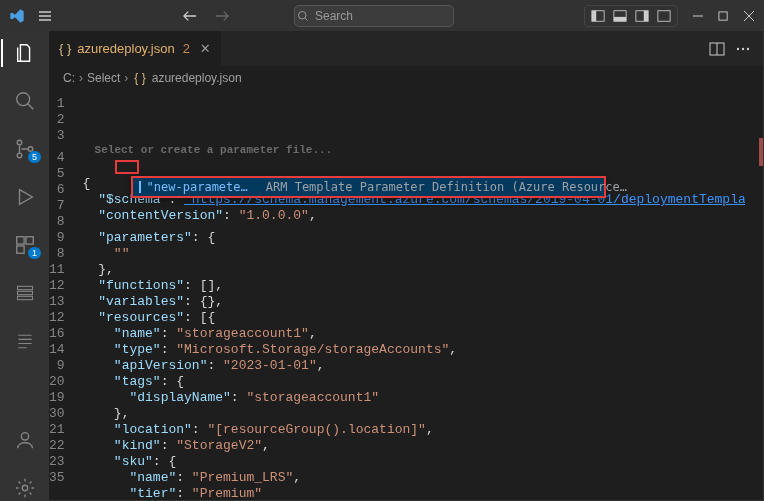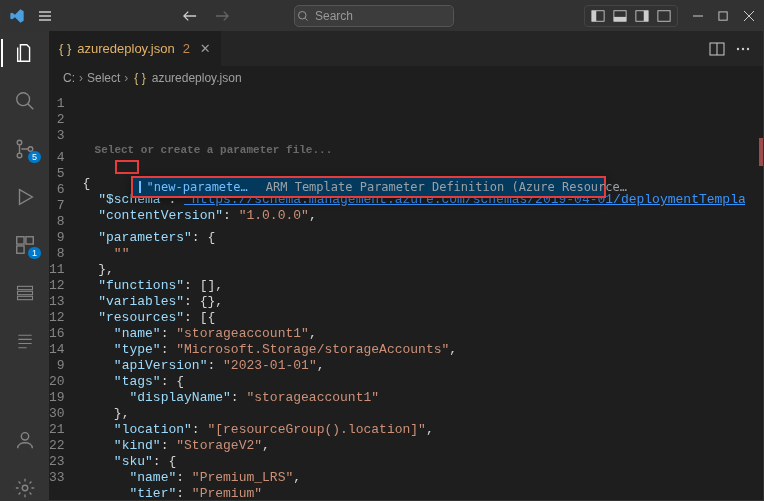--- a/index.html
+++ b/index.html
@@ -246,21 +246,21 @@
             <div class="ln">12</div>
             <div class="ln">16</div>
             <div class="ln">14</div>
             <div class="ln">9</div>
             <div class="ln">20</div>
             <div class="ln">19</div>
             <div class="ln">30</div>
             <div class="ln">21</div>
             <div class="ln">22</div>
             <div class="ln">23</div>
-            <div class="ln">33</div>
+            <div class="ln">35</div>
           </div>
         <div class="code" id="code">
           <div class="line5bg"></div>
           <div class="cursor-mark"></div>
           <div class="suggest-box">
             <span class="sq"></span>
             <span class="label">"new-paramete…</span>
             <span class="desc">ARM Template Parameter Definition (Azure Resource…</span>
           </div>
         <div class="line"><span class="k-pun">{</span></div><div class="line">  <span class="k-key">"$schema"</span><span class="k-pun">: </span><span class="k-url">"https://schema.management.azure.com/schemas/2019-04-01/deploymentTemplate.json#"</span></div><div class="line">  <span class="k-key">"contentVersion"</span><span class="k-pun">: </span><span class="k-str">"1.0.0.0"</span><span class="k-pun">,</span></div><div class="ghost" style="position: absolute; left: 20px; top: 52px;">Select or create a parameter file...</div><div style="height: 6px;"></div><div class="line">  <span class="k-key">"parameters"</span><span class="k-pun">: {</span></div><div class="line">    <span class="k-str">""</span></div><div class="line">  <span class="k-pun">},</span></div><div class="line">  <span class="k-key">"functions"</span><span class="k-pun">: [],</span></div><div class="line">  <span class="k-key">"variables"</span><span class="k-pun">: {},</span></div><div class="line">  <span class="k-key">"resources"</span><span class="k-pun">: [{</span></div><div class="line">    <span class="k-key">"name"</span><span class="k-pun">: </span><span class="k-str">"storageaccount1"</span><span class="k-pun">,</span></div><div class="line">    <span class="k-key">"type"</span><span class="k-pun">: </span><span class="k-str">"Microsoft.Storage/storageAccounts"</span><span class="k-pun">,</span></div><div class="line">    <span class="k-key">"apiVersion"</span><span class="k-pun">: </span><span class="k-str">"2023-01-01"</span><span class="k-pun">,</span></div><div class="line">    <span class="k-key">"tags"</span><span class="k-pun">: {</span></div><div class="line">      <span class="k-key">"displayName"</span><span class="k-pun">: </span><span class="k-str">"storageaccount1"</span><span class="k-pun"></span></div><div class="line">    <span class="k-pun">},</span></div><div class="line">    <span class="k-key">"location"</span><span class="k-pun">: </span><span class="k-str">"[resourceGroup().location]"</span><span class="k-pun">,</span></div><div class="line">    <span class="k-key">"kind"</span><span class="k-pun">: </span><span class="k-str">"StorageV2"</span><span class="k-pun">,</span></div><div class="line">    <span class="k-key">"sku"</span><span class="k-pun">: {</span></div><div class="line">      <span class="k-key">"name"</span><span class="k-pun">: </span><span class="k-str">"Premium_LRS"</span><span class="k-pun">,</span></div><div class="line">      <span class="k-key">"tier"</span><span class="k-pun">: </span><span class="k-str">"Premium"</span><span class="k-pun"></span></div></div>

